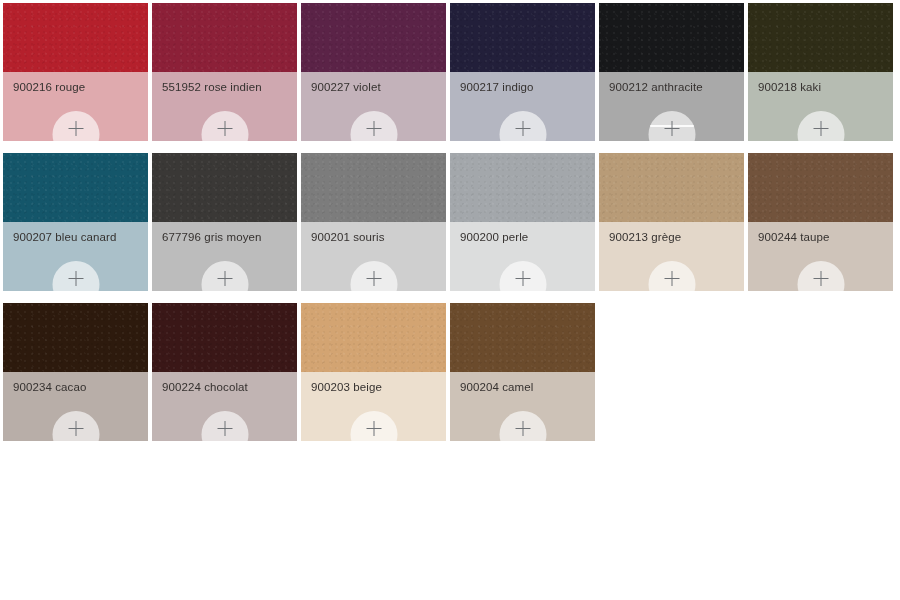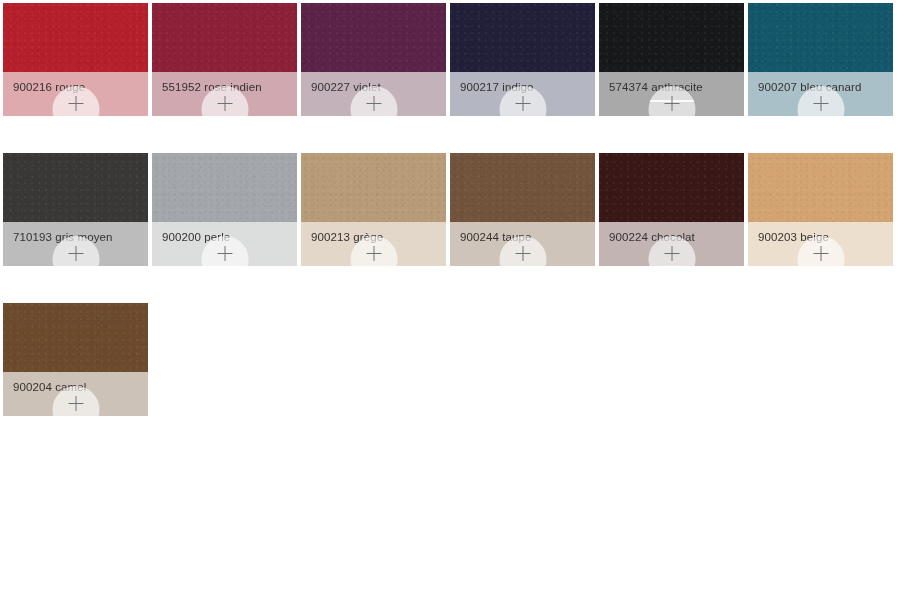--- a/index.html
+++ b/index.html
@@ -21,21 +21,21 @@
     grid-auto-rows: 145px;
     column-gap: 0px;
     row-gap: 5px;
     padding: 3px 0 0 3px;
     box-sizing: border-box;
   }
 
   .swatch-card {
     position: relative;
     width: 145px;
-    height: 113px;
+    height: 138px;
     overflow: hidden;
     background: #ffffff;
     cursor: pointer;
   }
 
   .swatch-top {
     position: absolute;
     left: 0;
     top: 0;
     width: 145px;
@@ -160,38 +160,54 @@
       <div class="swatch-top" style="background-color: rgb(34, 31, 58);"></div>
       <div class="swatch-bottom" style="background-color: rgb(180, 182, 193);"></div>
       <div class="swatch-label">900217 indigo</div>
       <div class="add-button">
         <span class="plus"></span>
       </div>
     </div>
     <div class="swatch-card">
       <div class="swatch-top" style="background-color: rgb(23, 24, 26);"></div>
       <div class="swatch-bottom" style="background-color: rgb(169, 169, 169);"></div>
-      <div class="swatch-label">574374 anthracite</div>
+      <div class="swatch-label">900212 anthracite</div>
       <div class="tooltip-sliver"></div>
+      <div class="add-button">
+        <span class="plus"></span>
+      </div>
+    </div>
+    <div class="swatch-card">
+      <div class="swatch-top" style="background-color: rgb(47, 45, 23);"></div>
+      <div class="swatch-bottom" style="background-color: rgb(182, 188, 178);"></div>
+      <div class="swatch-label">900218 kaki</div>
       <div class="add-button">
         <span class="plus"></span>
       </div>
     </div>
     <div class="swatch-card">
       <div class="swatch-top" style="background-color: rgb(20, 86, 106);"></div>
       <div class="swatch-bottom" style="background-color: rgb(170, 192, 201);"></div>
       <div class="swatch-label">900207 bleu canard</div>
       <div class="add-button">
         <span class="plus"></span>
       </div>
     </div>
     <div class="swatch-card">
       <div class="swatch-top" style="background-color: rgb(58, 56, 54);"></div>
       <div class="swatch-bottom" style="background-color: rgb(188, 188, 188);"></div>
-      <div class="swatch-label">710193 gris moyen</div>
+      <div class="swatch-label">677796 gris moyen</div>
+      <div class="add-button">
+        <span class="plus"></span>
+      </div>
+    </div>
+    <div class="swatch-card">
+      <div class="swatch-top" style="background-color: rgb(124, 124, 124);"></div>
+      <div class="swatch-bottom" style="background-color: rgb(207, 207, 207);"></div>
+      <div class="swatch-label">900201 souris</div>
       <div class="add-button">
         <span class="plus"></span>
       </div>
     </div>
     <div class="swatch-card">
       <div class="swatch-top" style="background-color: rgb(163, 167, 171);"></div>
       <div class="swatch-bottom" style="background-color: rgb(220, 221, 221);"></div>
       <div class="swatch-label">900200 perle</div>
       <div class="add-button">
         <span class="plus"></span>
@@ -207,20 +223,28 @@
     </div>
     <div class="swatch-card">
       <div class="swatch-top" style="background-color: rgb(114, 83, 60);"></div>
       <div class="swatch-bottom" style="background-color: rgb(207, 196, 186);"></div>
       <div class="swatch-label">900244 taupe</div>
       <div class="add-button">
         <span class="plus"></span>
       </div>
     </div>
     <div class="swatch-card">
+      <div class="swatch-top" style="background-color: rgb(45, 26, 13);"></div>
+      <div class="swatch-bottom" style="background-color: rgb(184, 174, 168);"></div>
+      <div class="swatch-label">900234 cacao</div>
+      <div class="add-button">
+        <span class="plus"></span>
+      </div>
+    </div>
+    <div class="swatch-card">
       <div class="swatch-top" style="background-color: rgb(58, 23, 23);"></div>
       <div class="swatch-bottom" style="background-color: rgb(193, 180, 179);"></div>
       <div class="swatch-label">900224 chocolat</div>
       <div class="add-button">
         <span class="plus"></span>
       </div>
     </div>
     <div class="swatch-card">
       <div class="swatch-top" style="background-color: rgb(211, 164, 114);"></div>
       <div class="swatch-bottom" style="background-color: rgb(236, 223, 206);"></div>

